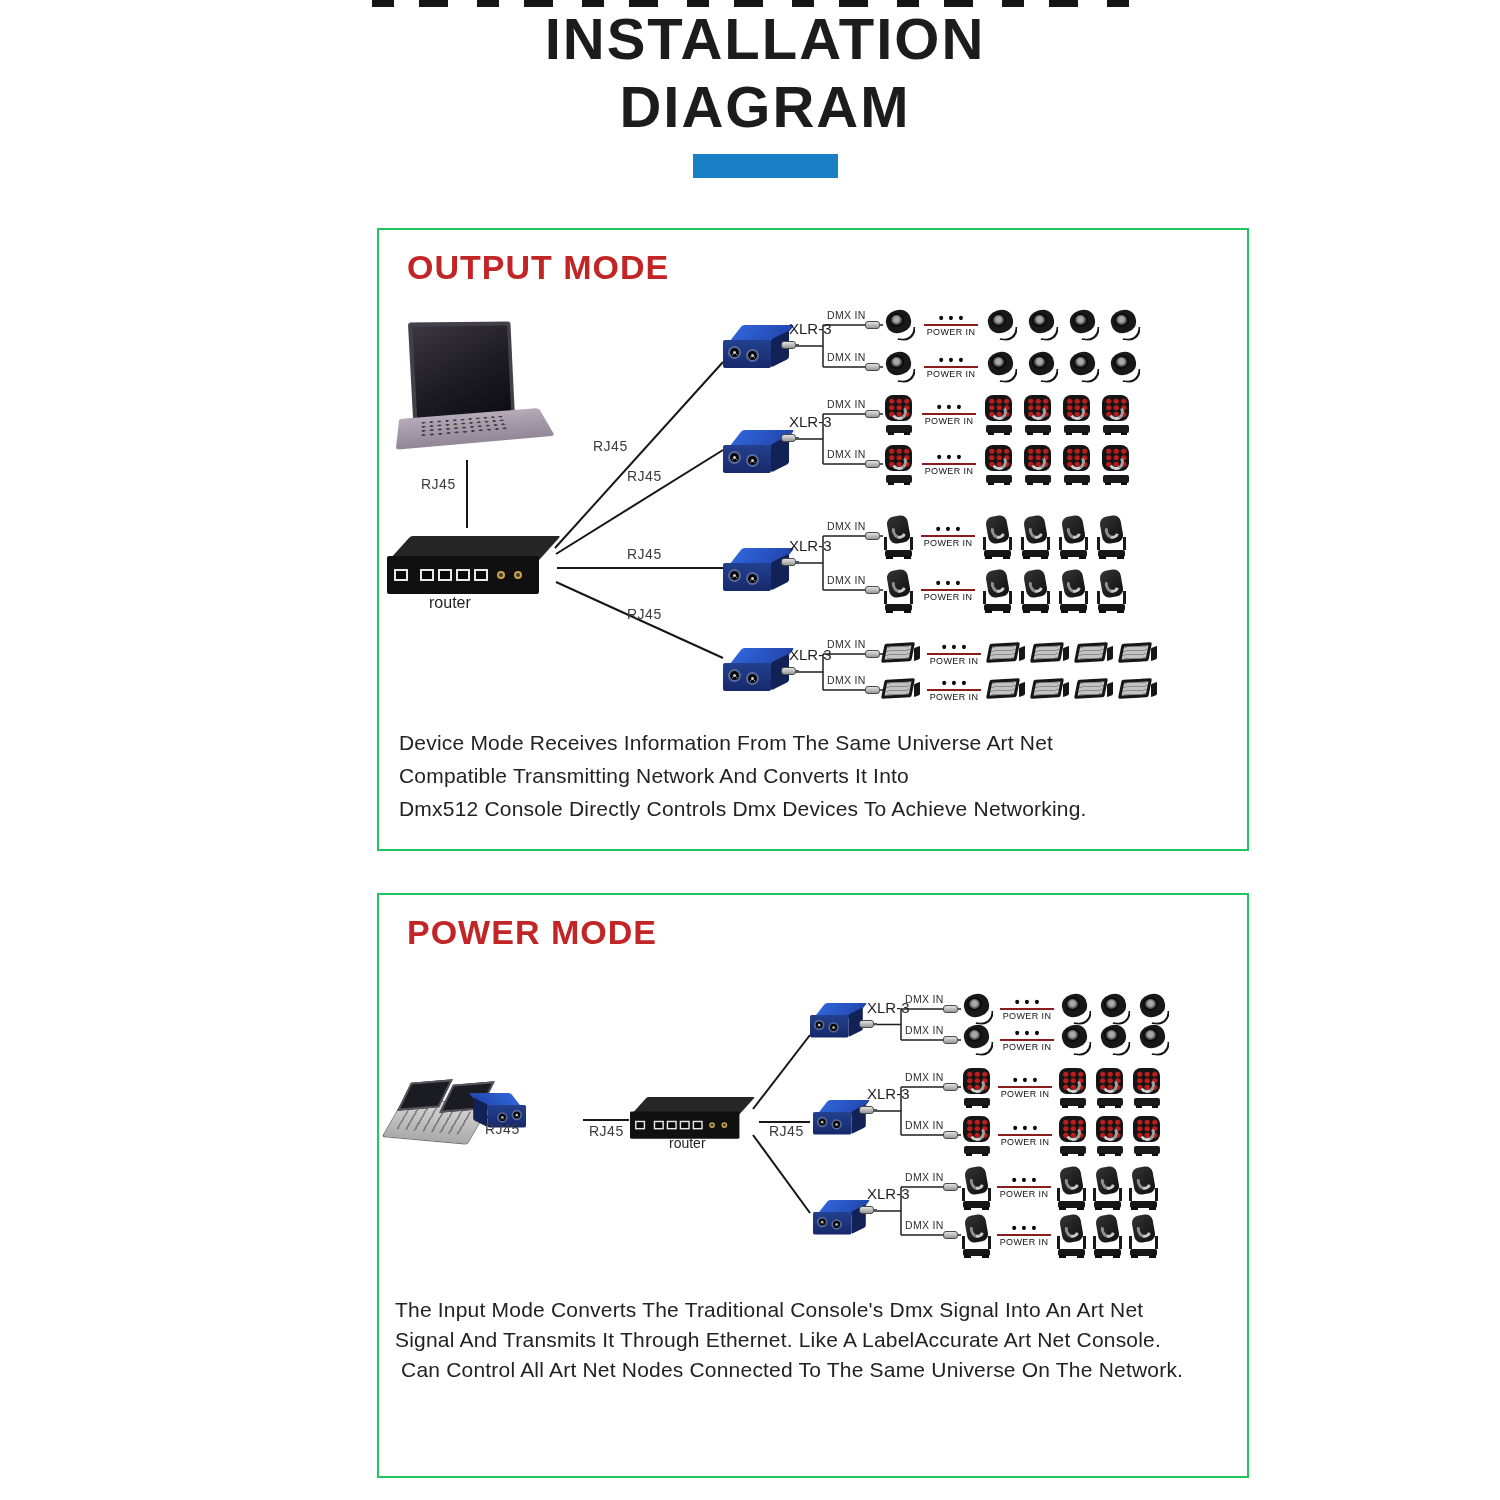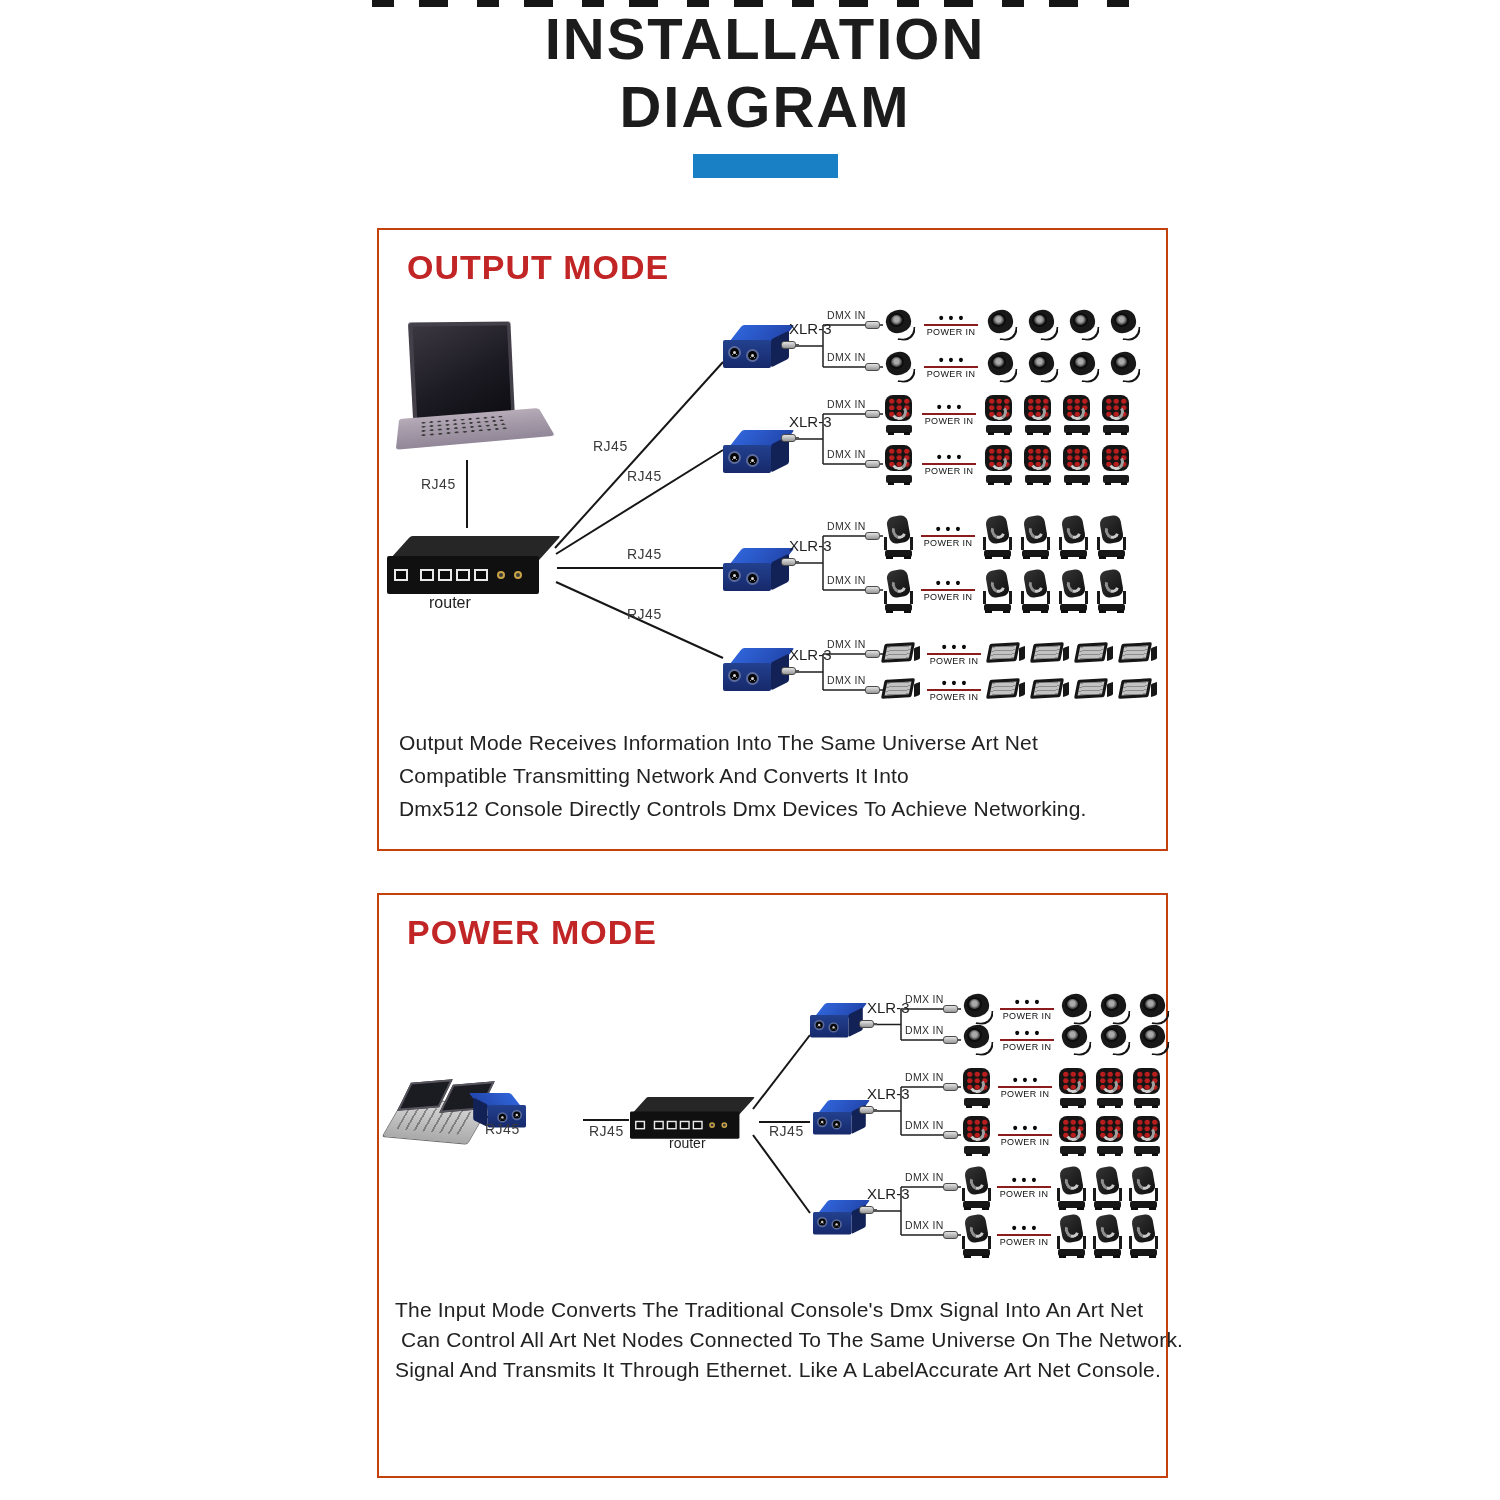--- a/index.html
+++ b/index.html
@@ -9,21 +9,21 @@
 
   
   .crop-strip{position:absolute;left:372px;top:0;width:766px;height:7px;
     background:repeating-linear-gradient(90deg,#161616 0 22px,transparent 22px 47px,#161616 47px 76px,transparent 76px 105px);}
   .title{position:absolute;left:15px;top:8px;width:1500px;text-align:center;}
   .title .t1{font-size:58px;font-weight:bold;letter-spacing:2px;color:#1c1c1c;line-height:62px;}
   .title .t2{font-size:58px;font-weight:bold;letter-spacing:2px;color:#1c1c1c;line-height:62px;margin-top:6px;}
   .blue-bar{width:145px;height:24px;background:#1a80c6;margin:16px auto 0;}
 
   
-  .panel{position:absolute;left:377px;width:791px;border:2px solid #c2410c;background:#fff;box-sizing:border-box;}
+  .panel{position:absolute;left:377px;width:872px;border:2px solid #22c55e;background:#fff;box-sizing:border-box;}
   .panel-output{top:228px;height:623px;}
   .panel-input{top:893px;height:585px;}
   .mode-h{position:absolute;left:28px;top:18px;margin:0;font-size:34px;font-weight:600;letter-spacing:1px;color:#c22525;}
   .wires{position:absolute;left:0;top:0;z-index:1;}
   .rj{position:absolute;font-size:14px;color:#3a3a3a;letter-spacing:.5px;z-index:3;}
   .dev-lbl{position:absolute;font-size:16px;color:#1e1e1e;z-index:3;}
 
   
   .laptop{position:absolute;width:152px;height:136px;z-index:2;}
   .lt-screen{position:absolute;left:12px;top:0;width:98px;height:92px;background:linear-gradient(155deg,#3a3740 0%,#1c1a22 55%,#0e0d13 100%);
@@ -519,21 +519,21 @@
             <i class="mount"></i>
           </div>
           <div class="fx fx-strobe">
             <i class="panel2"></i>
             <i class="mount"></i>
           </div>
         </div>
       </div>
     </div>
   <div id="output-desc" class="desc desc-out">
-      <div class="dline">Output Mode Receives Information Into The Same Universe Art Net</div>
+      <div class="dline">Device Mode Receives Information From The Same Universe Art Net</div>
       <div class="dline">Compatible Transmitting Network And Converts It Into</div>
       <div class="dline">Dmx512 Console Directly Controls Dmx Devices To Achieve Networking.</div>
     </div>
 </section>
 
 <section class="panel panel-input">
   <h2 class="mode-h">POWER MODE</h2>
 
   <svg class="wires" width="791" height="585">
     <path d="M104 222 H146" stroke="#161616" stroke-width="2" fill="none"></path>
@@ -813,16 +813,16 @@
             <i class="stripe"></i>
             <i class="arml"></i>
             <i class="armr"></i>
             <i class="base"></i>
           </div>
         </div>
       </div>
     </div>
   <div id="input-desc" class="desc desc-in">
       <div class="dline">The Input Mode Converts The Traditional Console's Dmx Signal Into An Art Net</div>
+      <div class="dline">Signal And Transmits It Through Ethernet. Like A LabelAccurate Art Net Console.</div>
       <div class="dline"> Can Control All Art Net Nodes Connected To The Same Universe On The Network.</div>
-      <div class="dline">Signal And Transmits It Through Ethernet. Like A LabelAccurate Art Net Console.</div>
     </div>
 </section>
 
 </body></html>

